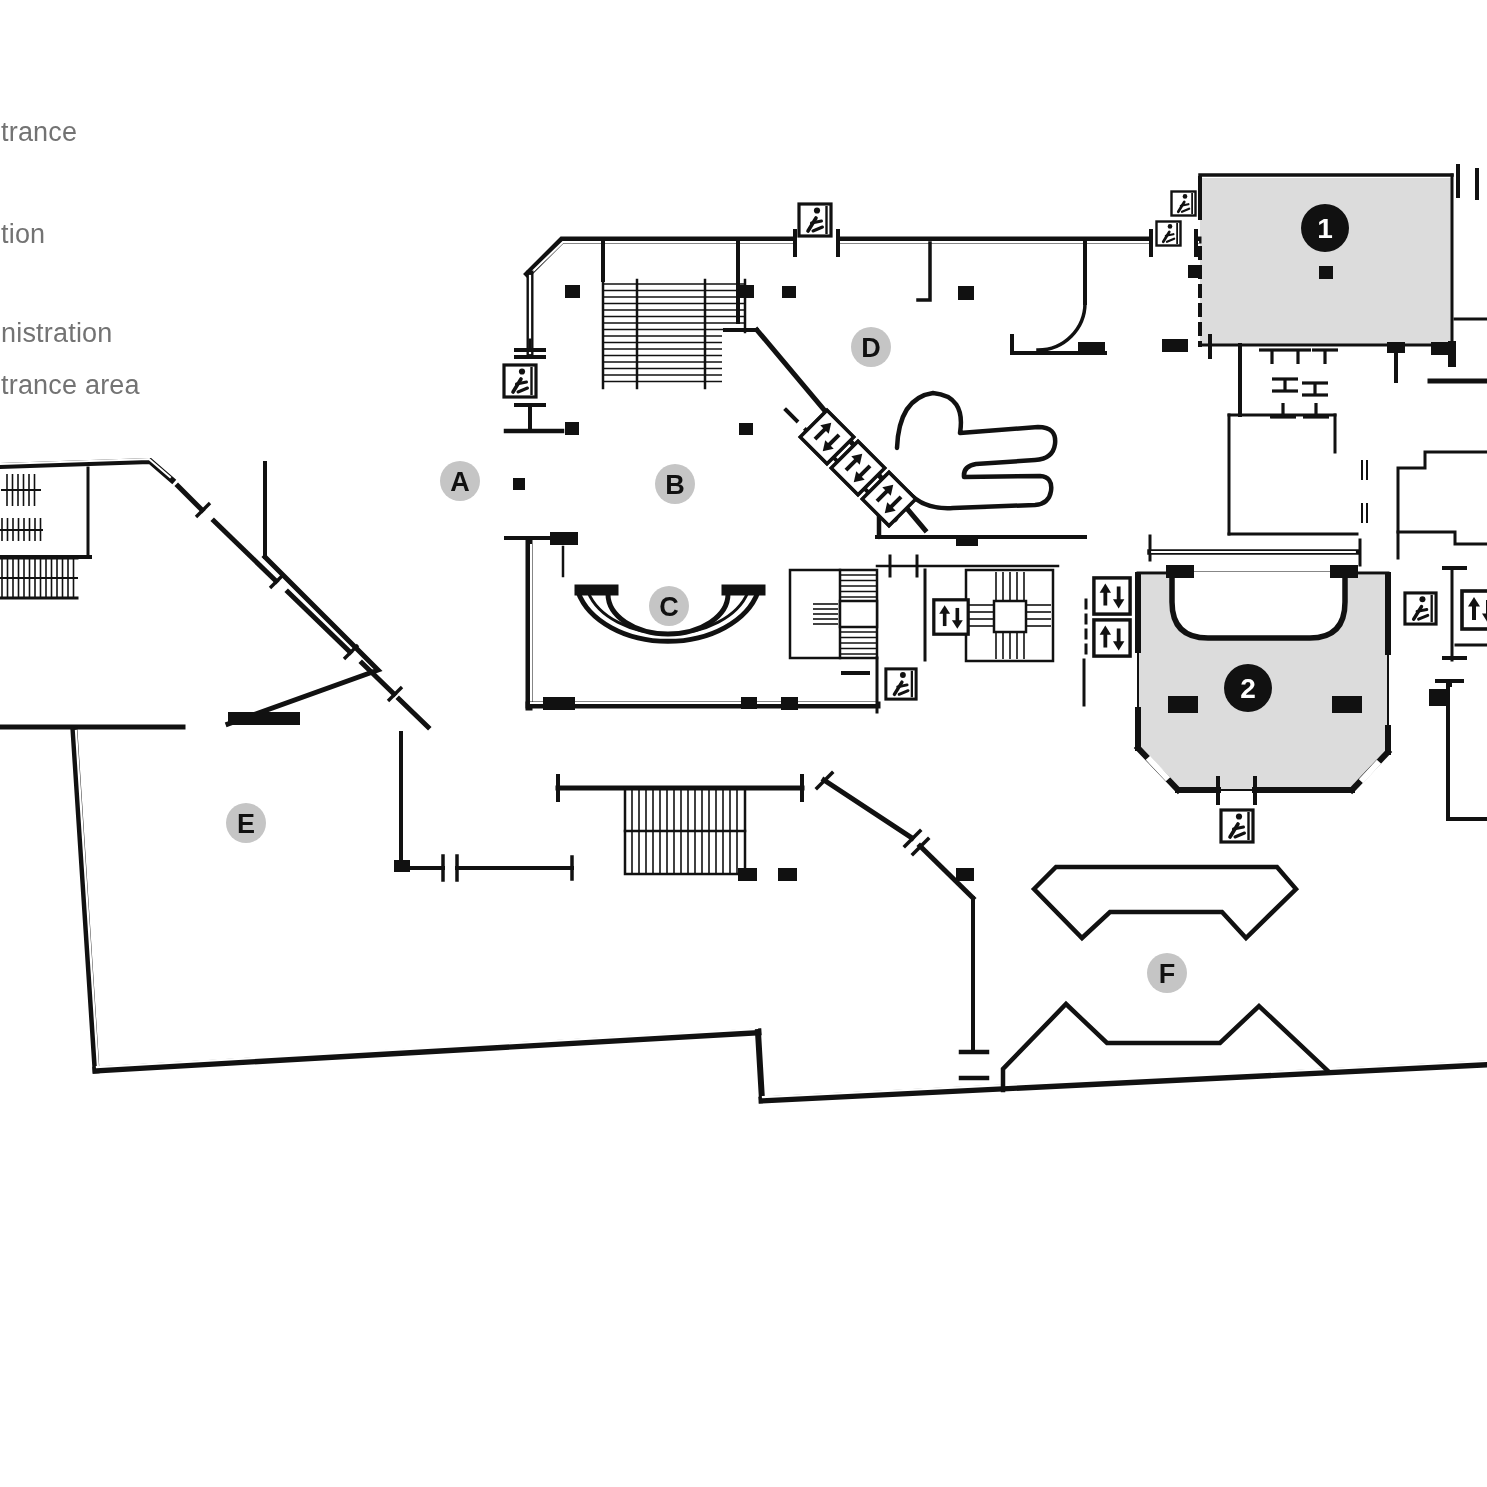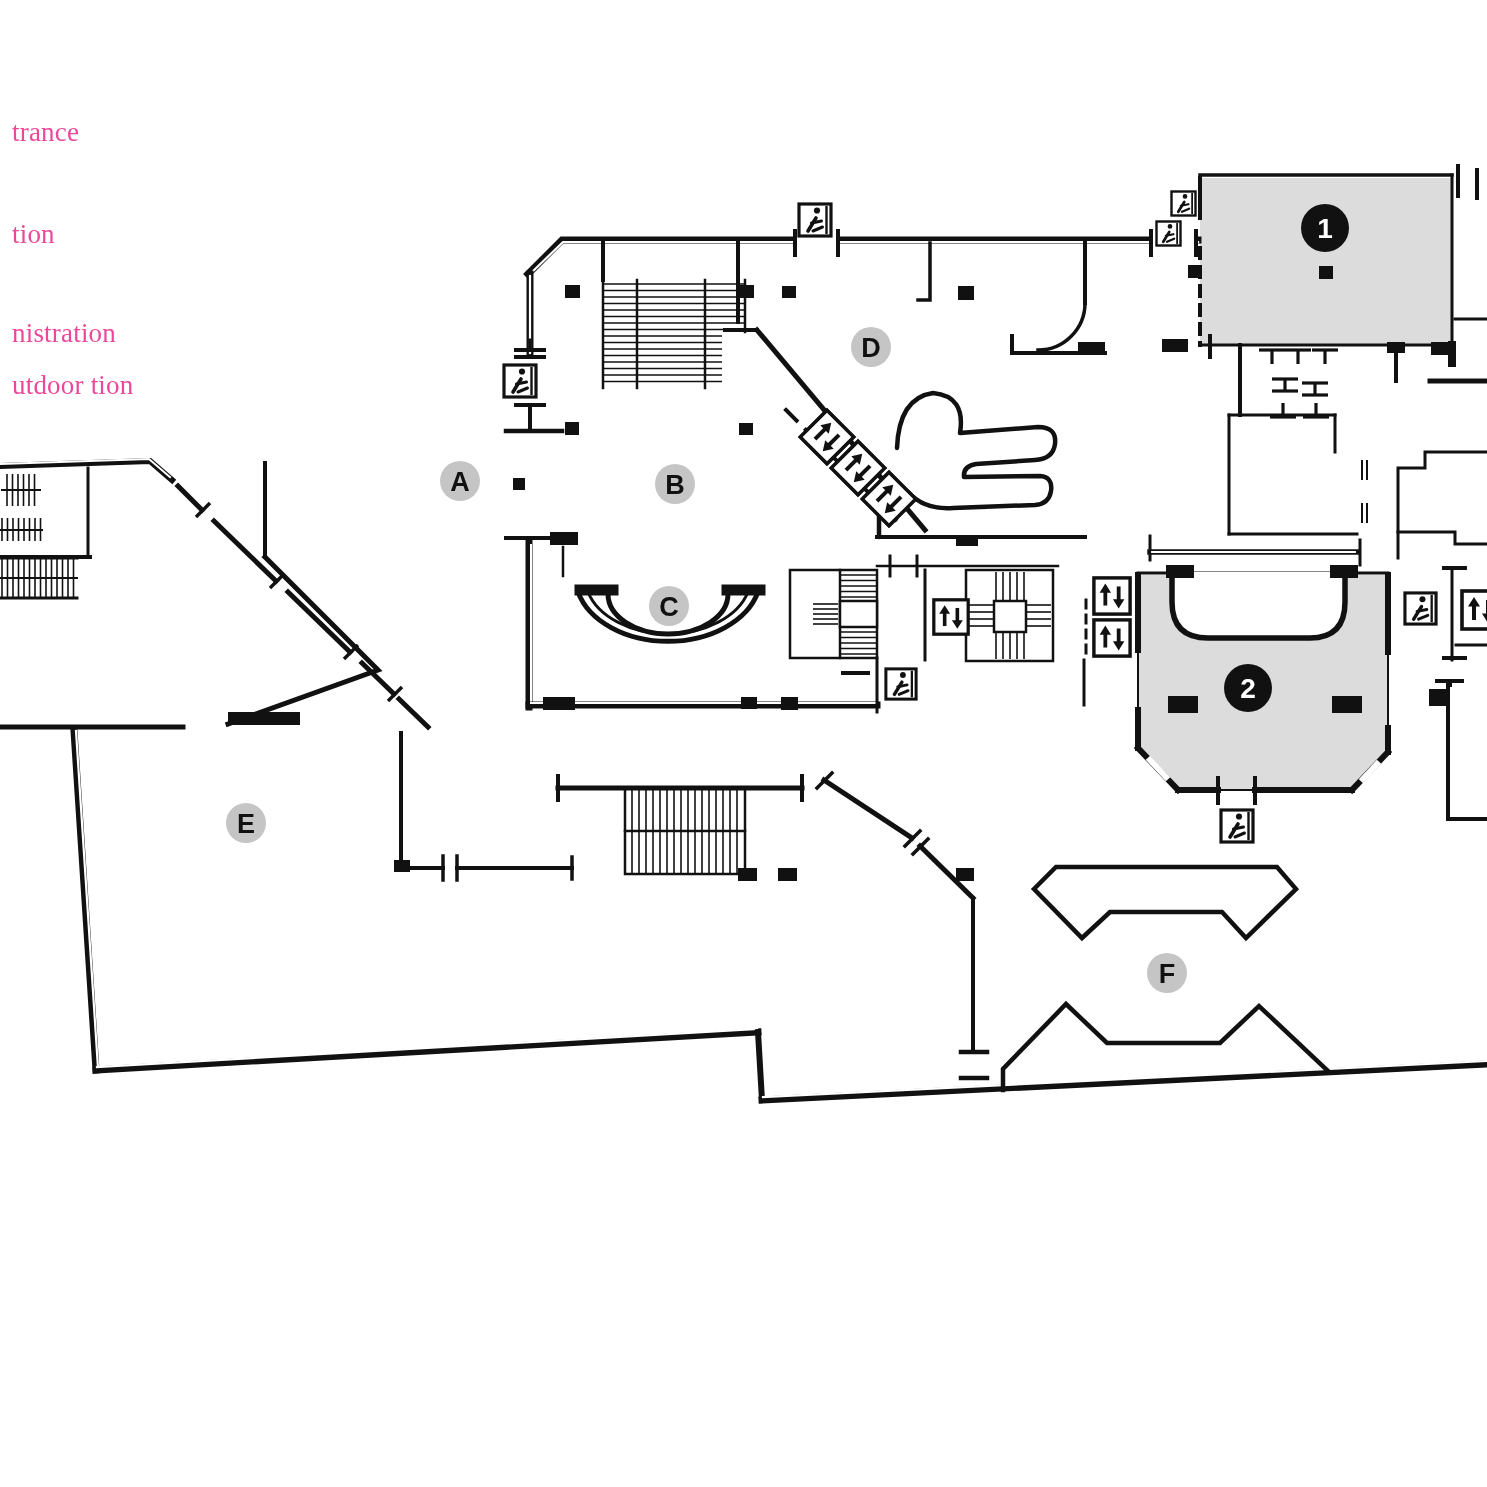--- a/index.html
+++ b/index.html
@@ -1,37 +1,37 @@
 <!DOCTYPE html>
 <html><head>
 <meta charset="utf-8">
 <style>
   html,body{margin:0;padding:0;background:#fff;}
   .stage{position:relative;width:1487px;height:1487px;background:#fff;overflow:hidden;
          font-family:"Liberation Sans",sans-serif;}
-  .legend-item{position:absolute;left:12px;font-size:27px;color:#ec4899;white-space:nowrap;
-               letter-spacing:.2px;font-family:Liberation Serif, serif;}
+  .legend-item{position:absolute;left:1px;font-size:27px;color:#737373;white-space:nowrap;
+               letter-spacing:.2px;}
   svg{position:absolute;left:0;top:0;}
   .k{stroke:#111;fill:none;stroke-linecap:square;}
   .kr{stroke:#111;fill:none;stroke-linecap:round;stroke-linejoin:round;}
   .wh{stroke:#fff;fill:none;stroke-linecap:square;}
   .f{fill:#111;stroke:none;}
   .treads line{stroke:#111;stroke-width:1.6;}
   text.badge{font:700 27px "Liberation Sans",sans-serif;fill:#111;text-anchor:middle;}
   text.marker{font:700 28px "Liberation Sans",sans-serif;fill:#fff;text-anchor:middle;}
 </style>
 </head>
 <body>
 
 <div class="stage">
 
   <div class="legend-item" style="top:117px">trance</div>
   <div class="legend-item" style="top:219px">tion</div>
   <div class="legend-item" style="top:318px">nistration</div>
-  <div class="legend-item" style="top:370px">utdoor tion</div>
+  <div class="legend-item" style="top:370px">trance area</div>
 
   <svg width="1487" height="1487" viewBox="0 0 1487 1487">
     <defs>
       <symbol id="exit" viewBox="0 0 36 36">
         <rect x="2" y="2" width="32" height="32" fill="#fff" stroke="#111" stroke-width="3.2"></rect>
         <circle cx="20" cy="8.5" r="3.1" fill="#111"></circle>
         <path d="M11,29 L19,16" stroke="#111" stroke-width="3.6" stroke-linecap="round" fill="none"></path>
         <path d="M14.5,21 L24.5,19" stroke="#111" stroke-width="3" stroke-linecap="round" fill="none"></path>
         <path d="M16,29 L25.5,25" stroke="#111" stroke-width="3" stroke-linecap="round" fill="none"></path>
         <path d="M29.5,4 L29.5,32" stroke="#111" stroke-width="2.4" fill="none"></path>

